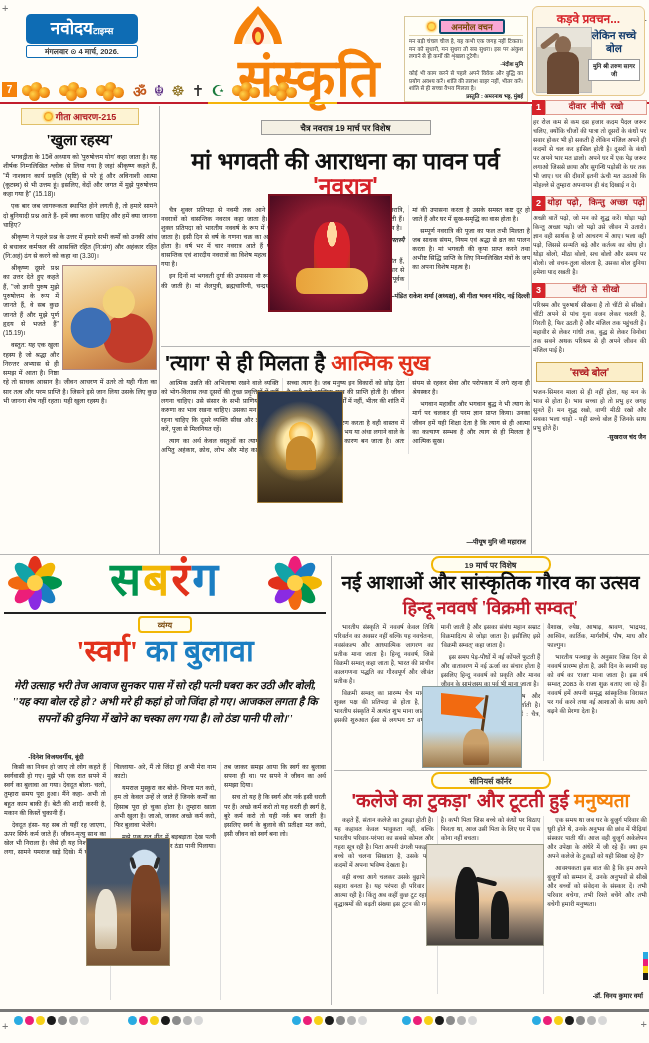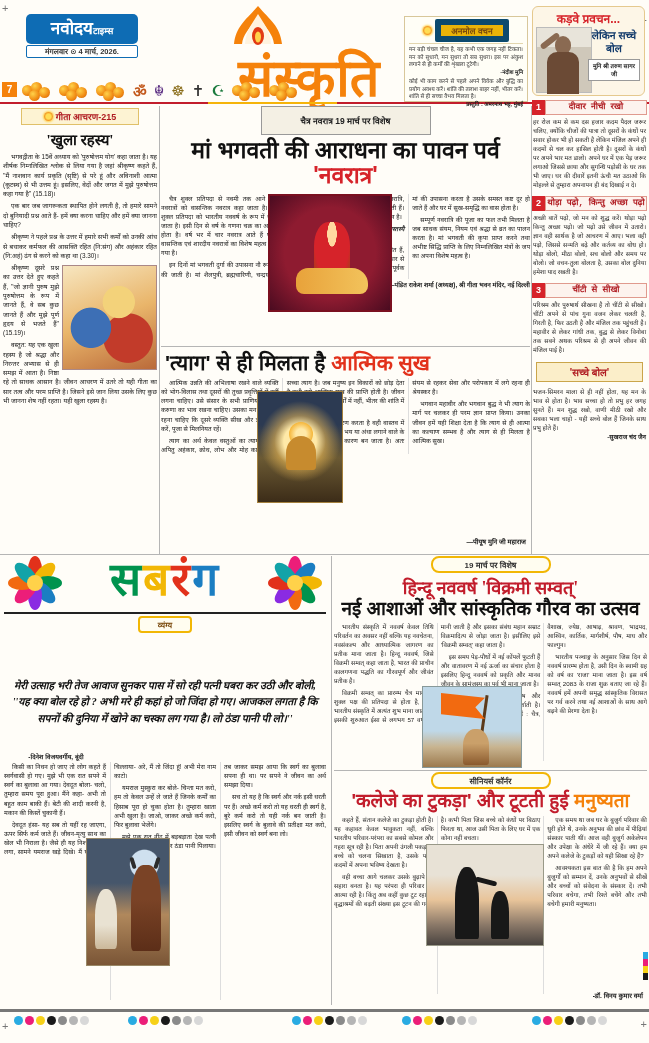--- a/index.html
+++ b/index.html
@@ -45,21 +45,21 @@
   .flower-cluster i:nth-child(4){ left:7px; top:8px; }
   #masthead-rule { left:0; top:102px; width:649px; height:2px;
     background:linear-gradient(90deg,#c21d2c 0 32%,#f5b40a 32% 52%,#c21d2c 52% 100%); }
 
   
   #anmol-box { left:404px; top:16px; width:124px; height:86px; border:1px solid #d8c79a;
     background:#fffef6; padding:2px 4px; }
   #anmol-head { display:flex; align-items:center; gap:3px; justify-content:center;
     border-bottom:1px solid #e3d6ae; padding-bottom:1px; }
   #anmol-title { font-size:8.5px; font-weight:bold; color:#7a4a0c;
-    background:#eab308; border:6px solid #0c4a6e; padding:0 10px; border-radius:2px; }
+    background:#f9a8d4; border:2px solid #0c4a6e; padding:0 10px; border-radius:2px; }
   .sun-icon { width:9px; height:9px; border-radius:50%;
     background:radial-gradient(circle,#ffdd55 40%,#f08a12 70%); box-shadow:0 0 2px 1px #ffd24a; }
   .anmol-quote { font-size:5.6px; color:#333; text-align:justify; line-height:1.35; margin-top:2px; }
   .anmol-attr { display:block; text-align:right; font-weight:bold; color:#222; }
 
   
   #kadve-box { left:532px; top:6px; width:113px; height:90px; border:1px solid #e5c98e;
     border-radius:6px; background:#fdf6e7; overflow:hidden; }
   #kadve-title { color:#d6232a; font-weight:bold; font-size:12px; text-align:center; margin-top:3px; }
   #monk-photo { position:absolute; left:3px; top:20px; width:56px; height:66px;
@@ -104,22 +104,22 @@
   #krishna-image { float:right; width:95px; height:105px; margin:2px 0 2px 3px;
     border:1px solid #a88;
     background:
       radial-gradient(circle at 60% 35%, #f3d27a 0 18%, transparent 19%),
       radial-gradient(circle at 30% 60%, #3d6fb5 0 22%, transparent 23%),
       radial-gradient(circle at 70% 70%, #c23b2a 0 25%, transparent 26%),
       linear-gradient(160deg,#f7e6c0,#e9b56a 50%,#ba6a3a); }
 
   
   #navratra-block { left:161px; top:106px; width:369px; height:240px; }
-  #navratra-kicker { width:170px; margin:0 auto; border:1px solid #999; background:#f4f0e4;
-    font-size:8.5px; font-weight:bold; text-align:center; color:#222; padding:8px 0; }
+  #navratra-kicker { width:170px; margin:14px auto; border:1px solid #999; background:#f4f0e4;
+    font-size:8.5px; font-weight:bold; text-align:center; color:#222; padding:1px 0; }
   #navratra-headline { text-align:center; font-size:23px; font-weight:bold; color:#101010;
     margin-top:3px; line-height:1.1; }
   #navratra-headline .accent { color:#d6232a; }
   #navratra-body { margin-top:5px; column-count:3; column-gap:8px;
     column-rule:1px solid #ddd; font-size:6.3px; line-height:1.45; text-align:justify; color:#222; }
   #navratra-body p { margin-bottom:3px; text-indent:8px; }
   #navratra-body p.shloka { font-style:italic; font-weight:bold; text-indent:0; color:#333; }
   #durga-image { position:absolute; left:107px; top:88px; width:124px; height:118px;
     border:2px solid #7a1020;
     background:
@@ -439,41 +439,42 @@
           <ellipse rx="7" ry="14" fill="#e2311b" transform="rotate(270) translate(0,-13)"></ellipse>
           <ellipse rx="7" ry="14" fill="#12a3a8" transform="rotate(315) translate(0,-13)"></ellipse>
           <circle r="8" fill="#ffd24a"></circle>
         </g>
       </svg>
     </span>
     <div id="sabrang-title">
       <span class="c0">स</span><span class="c1">ब</span><span class="c2">रं</span><span class="c3">ग</span>
     </div>
     <div id="vyangya-label">व्यंग्य</div>
+    <h1 id="swarg-headline"><span class="red">'स्वर्ग'</span><span class="blue"> का बुलावा</span></h1>
     <div id="swarg-intro">मेरी उत्साह भरी तेज आवाज सुनकर पास में सो रही पत्नी घबरा कर उठी और बोली, ''यह क्या बोल रहे हो ? अभी मरे ही कहां हो जो जिंदा हो गए। आजकल लगता है कि सपनों की दुनिया में खोने का चस्का लग गया है। लो ठंडा पानी पी लो।''</div>
     <div id="swarg-byline">-दिनेश विजयवर्गीय, बूंदी</div>
     <div id="swarg-body">
       <p>किसी का निधन हो जाए तो लोग कहते हैं स्वर्गवासी हो गए। मुझे भी एक रात सपने में स्वर्ग का बुलावा आ गया। देवदूत बोला- चलो, तुम्हारा समय पूरा हुआ। मैंने कहा- अभी तो बहुत काम बाकी हैं। बेटी की शादी करनी है, मकान की किस्तें चुकानी हैं।</p>
       <p>देवदूत हंसा- यह सब तो यहीं रह जाएगा, ऊपर सिर्फ कर्म जाते हैं। जीवन-मृत्यु साथ का खेल भी निराला है। जैसे ही यह निश्चय करने लगा, सामने यमराज खड़े दिखे। मैं घबरा कर चिल्लाया- अरे, मैं तो जिंदा हूं! अभी मेरा नाम काटो।</p>
       <p>यमराज मुस्कुरा कर बोले- चिन्ता मत करो, हम तो केवल उन्हें ले जाते हैं जिनके कर्मों का हिसाब पूरा हो चुका होता है। तुम्हारा खाता अभी खुला है। जाओ, जाकर अच्छे कर्म करो, फिर बुलावा भेजेंगे।</p>
       <p>मुझे एक रात नींद में बड़बड़ाता देख पत्नी ने झिंझोड़ कर जगाया और ठंडा पानी पिलाया। तब जाकर समझ आया कि स्वर्ग का बुलावा सपना ही था। पर सपने ने जीवन का अर्थ समझा दिया।</p>
       <p>सच तो यह है कि स्वर्ग और नर्क इसी धरती पर हैं। अच्छे कर्म करो तो यह धरती ही स्वर्ग है, बुरे कर्म करो तो यही नर्क बन जाती है। इसलिए स्वर्ग के बुलावे की प्रतीक्षा मत करो, इसी जीवन को स्वर्ग बना लो।</p>
     </div>
     <div id="yamraj-image">
       <span class="horn1"></span>
         <span class="horn2"></span>
         <span class="oldman"></span>
         <span class="yam"></span>
     </div>
   </div>
 
   <div class="abs" id="vikrami-block">
     <div class="kicker-pill">19 मार्च पर विशेष</div>
+    <h2 id="vikrami-h2">नई आशाओं और सांस्कृतिक गौरव का उत्सव</h2>
     <h2 id="vikrami-h1">हिन्दू नववर्ष 'विक्रमी सम्वत्'</h2>
-    <h2 id="vikrami-h2">नई आशाओं और सांस्कृतिक गौरव का उत्सव</h2>
     <div id="vikrami-body">
       <p>भारतीय संस्कृति में नववर्ष केवल तिथि परिवर्तन का अवसर नहीं बल्कि यह नवचेतना, नवसंकल्प और आध्यात्मिक जागरण का प्रतीक माना जाता है। हिन्दू नववर्ष, जिसे विक्रमी सम्वत् कहा जाता है, भारत की प्राचीन कालगणना पद्धति का गौरवपूर्ण और जीवंत प्रतीक है।</p>
       <p>विक्रमी सम्वत् का प्रारम्भ चैत्र मास के शुक्ल पक्ष की प्रतिपदा से होता है, जिसे भारतीय संस्कृति में अत्यंत शुभ माना जाता है। इसकी शुरुआत ईसा से लगभग 57 वर्ष पूर्व मानी जाती है और इसका संबंध महान सम्राट विक्रमादित्य से जोड़ा जाता है। इसीलिए इसे 'विक्रमी सम्वत्' कहा जाता है।</p>
       <p>इस समय पेड़-पौधों में नई कोंपलें फूटती हैं और वातावरण में नई ऊर्जा का संचार होता है इसलिए हिन्दू नववर्ष को प्रकृति और मानव जीवन के सामंजस्य का पर्व भी माना जाता है।</p>
       <p>यह व्यवस्था भारतीय ज्योतिष और कालगणना की उच्च समझ को दर्शाती है। विक्रमी सम्वत् में 12 महीने होते हैं : चैत्र, वैशाख, ज्येष्ठ, आषाढ़, श्रावण, भाद्रपद, आश्विन, कार्तिक, मार्गशीर्ष, पौष, माघ और फाल्गुन।</p>
       <p>भारतीय पञ्चाङ्ग के अनुसार जिस दिन से नववर्ष प्रारम्भ होता है, उसी दिन के स्वामी ग्रह को वर्ष का 'राजा' माना जाता है। इस वर्ष सम्वत् 2083 के राजा शुक्र बताए जा रहे हैं। नववर्ष हमें अपनी समृद्ध सांस्कृतिक विरासत पर गर्व करने तथा नई आशाओं के साथ आगे बढ़ने की प्रेरणा देता है।</p>
     </div>
     <div id="flag-image">
       <span class="pole"></span>
         <span class="flag"></span>

